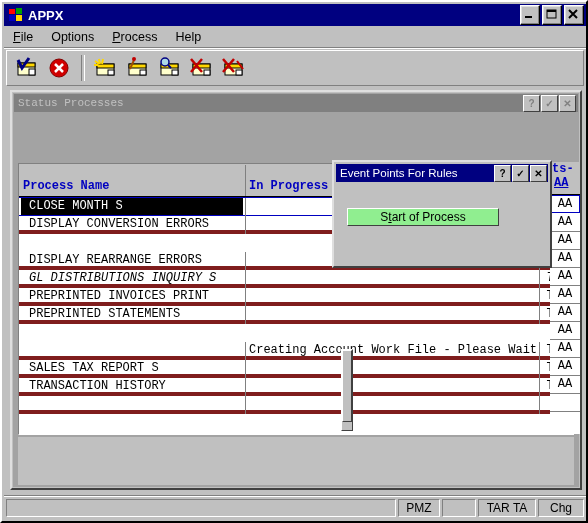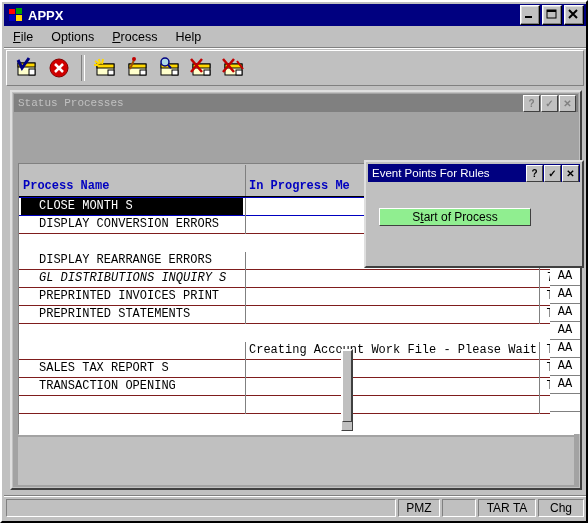--- a/index.html
+++ b/index.html
@@ -210,21 +210,21 @@
     width: 556px; height: 238px;
     background: #ffffff;
     box-sizing: border-box;
   }
   .row {
     position: absolute;
     left: 0;
     width: 556px;
     height: 18px;
     box-sizing: border-box;
-    border-bottom: 1px solid #7f1d1d;
+    border-bottom: 4px solid #7f1d1d;
   }
   .row.selected .c-name {
     background: #000000;
     color: #ffffff;
   }
   .row.selected {
     border-top: 1px solid #0000c0;
     border-bottom: 1px solid #0000c0;
     height: 19px;
   }
@@ -234,21 +234,21 @@
     height: 17px;
     line-height: 17px;
     font-family: "Liberation Mono", monospace;
     font-size: 12px;
     color: #000000;
     white-space: nowrap;
     overflow: hidden;
     box-sizing: border-box;
     cursor: default;
   }
-  .c-name   { left: 2px;   width: 222px; padding-left: 18px; }
+  .c-name   { left: 2px;   width: 222px; padding-left: 8px; }
   .c-msg    { left: 228px; width: 294px; padding-left: 2px; }
   .c-t      { left: 522px; width: 18px;  text-align: center; }
   .c-r      { left: 541px; width: 14px;  text-align: center; }
   .col-div {
     position: absolute;
     top: 0; width: 1px; height: 18px;
     background: #808080;
   }
   
   #aa-col {
@@ -314,21 +314,20 @@
   #dialog {
     position: absolute;
     left: 330px; top: 158px;
     width: 220px; height: 108px;
     background: #c0c0c0;
     border-top: 2px solid #dfdfdf;
     border-left: 2px solid #dfdfdf;
     border-right: 2px solid #404040;
     border-bottom: 2px solid #404040;
     box-sizing: border-box;
-    margin-left: 32px;
   }
   #dlg-titlebar {
     position: absolute;
     left: 2px; top: 2px;
     width: 212px; height: 18px;
     background: #000080;
     display: flex;
     align-items: center;
     padding: 0 1px 0 4px;
     box-sizing: border-box;
@@ -610,21 +609,21 @@
             <div class="row" style="top: 163px;">
               <div class="cell c-name">SALES TAX REPORT S</div>
               <div class="cell c-msg"></div>
               <div class="cell c-t">T</div>
               <div class="cell c-r">R</div>
               <div class="col-div" style="left: 226px;"></div>
               <div class="col-div" style="left: 520px;"></div>
               <div class="col-div" style="left: 539px;"></div>
             </div>
             <div class="row" style="top: 181px;">
-              <div class="cell c-name">TRANSACTION OPENING</div>
+              <div class="cell c-name">TRANSACTION HISTORY</div>
               <div class="cell c-msg"></div>
               <div class="cell c-t">T</div>
               <div class="cell c-r">R</div>
               <div class="col-div" style="left: 226px;"></div>
               <div class="col-div" style="left: 520px;"></div>
               <div class="col-div" style="left: 539px;"></div>
             </div>
             <div class="row" style="top: 199px;">
               <div class="cell c-name"></div>
               <div class="cell c-msg"></div>

